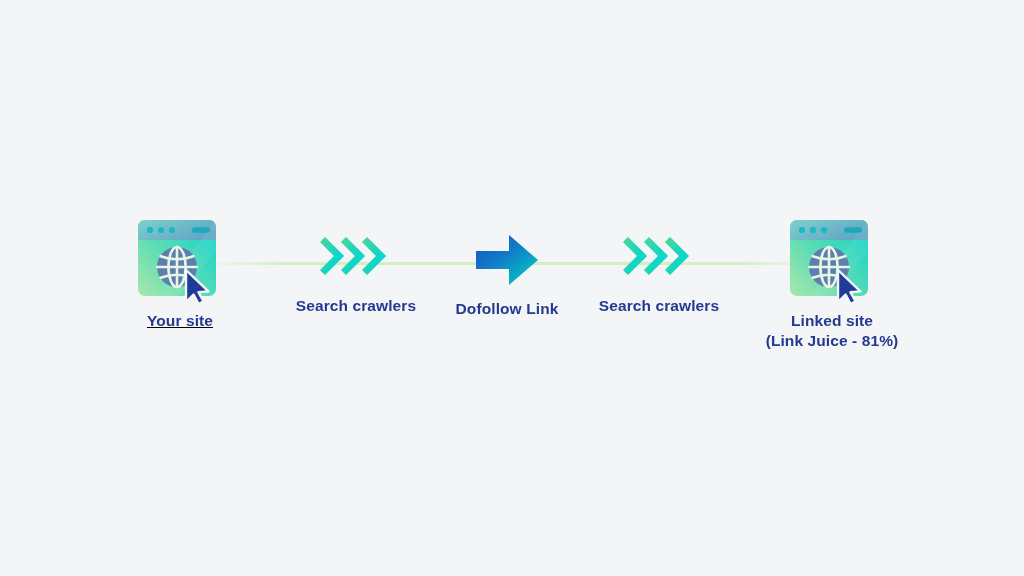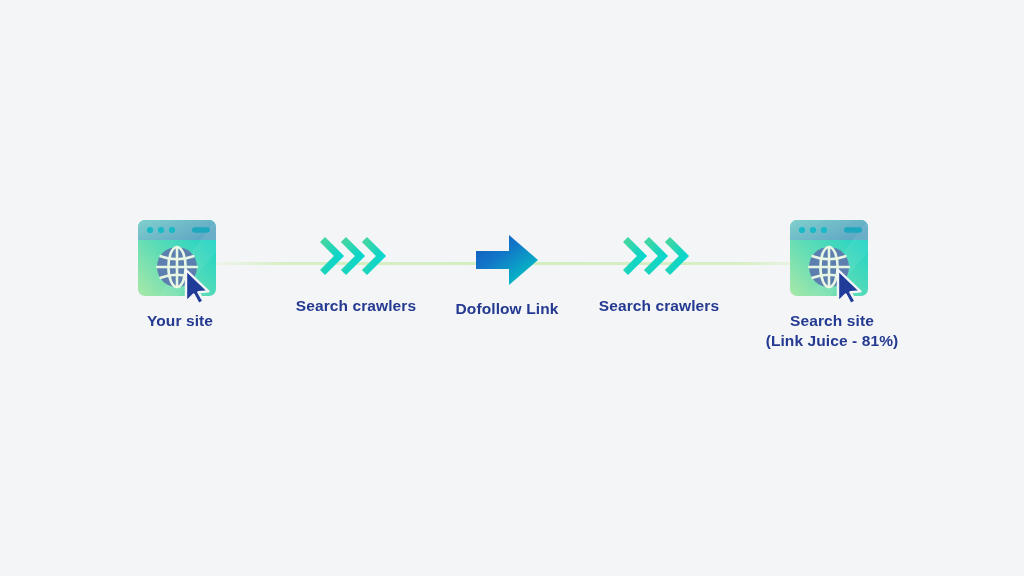--- a/index.html
+++ b/index.html
@@ -58,21 +58,21 @@
     letter-spacing: 0.1px;
     text-align: center;
     white-space: nowrap;
     line-height: 1.28;
   }
   .caption .line2 {
     display: block;
   }
 
   
-  #node-your-site      { left: 120px; top: 218px; width: 120px; }
+  #node-your-site      { left: 120px; top: 218px; width: 120px; text-decoration: underline; }
   #node-crawlers-1     { left: 292px; top: 235px; width: 128px; }
   #node-dofollow       { left: 451px; top: 232px; width: 112px; }
   #node-crawlers-2     { left: 595px; top: 235px; width: 128px; }
   #node-linked-site    { left: 756px; top: 218px; width: 152px; }
 
   
   .chevrons-wrap, .arrow-wrap, .site-wrap {
     display: flex;
     justify-content: center;
     align-items: center;
@@ -223,18 +223,18 @@
           <ellipse cx="43" cy="49" rx="8.6" ry="20"></ellipse>
           <line x1="23.2" y1="49" x2="62.8" y2="49"></line>
           <path d="M26.6 38.2 Q43 44.4 59.4 38.2"></path>
           <path d="M26.6 59.8 Q43 53.6 59.4 59.8"></path>
           <line x1="43" y1="29" x2="43" y2="69"></line>
         </g>
         <path d="M52 52 L52 84 L59.6 76.6 L64.6 86 L69.6 83.4 L64.4 74.2 L74.4 73.4 Z" fill="#203c99" stroke="#f4f5f7" stroke-width="2.4" stroke-linejoin="round"></path>
       </svg>
     </span>
     <span class="caption">
-      <span>Search site</span>
+      <span>Linked site</span>
       <span class="line2">(Link Juice - 81%)</span>
     </span>
   </div>
 
 </div>
 
 </body></html>

